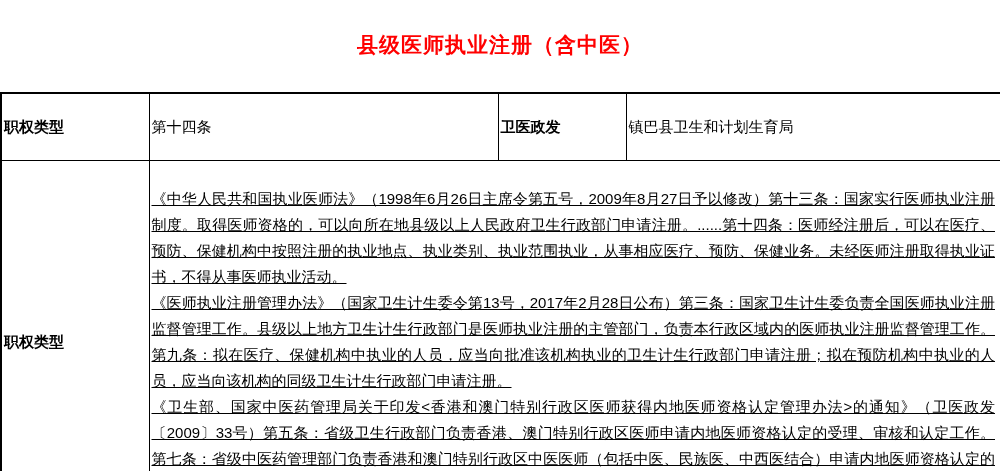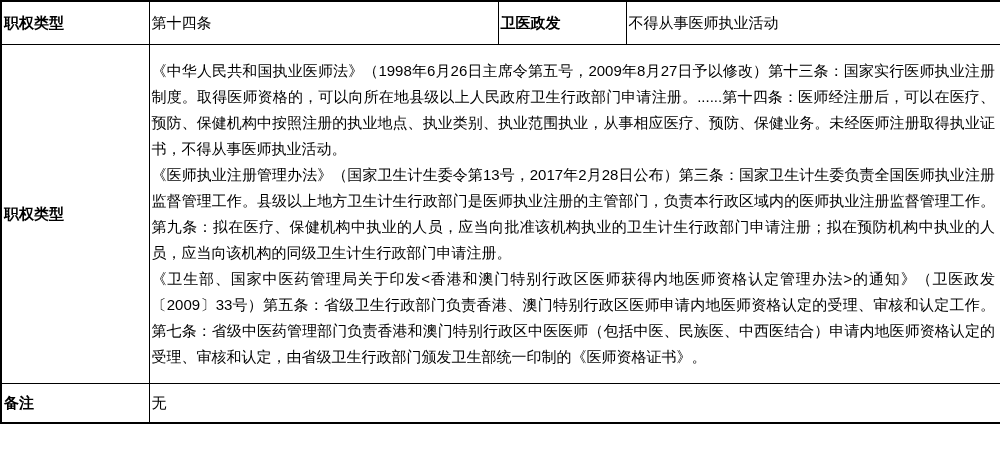--- a/index.html
+++ b/index.html
@@ -29,58 +29,60 @@
   table.info-table {
     width: 1000px;
     border-collapse: collapse;
     table-layout: fixed;
     border: 2px solid #000000;
   }
   table.info-table td {
     border: 1px solid #000000;
     font-size: 15px;
     line-height: 26px;
-    padding: 6px 2px;
+    padding: 18px 2px;
     vertical-align: middle;
     overflow: hidden;
   }
   td.cell-label {
     font-weight: bold;
     padding-left: 3px;
   }
   tr.row-top td { height: 30px; }
   tr.row-basis td { height: 326px; }
   tr.row-note td { height: 20px; }
   .legal-text p {
     margin: 0;
     text-align: justify;
     text-justify: inter-ideograph;
     padding-right: 3px;
+    text-decoration: underline;
   }
 </style>
 </head>
 <body>
 
 <div class="page">
 
+  <h1 class="page-title">县级医师执业注册（含中医）</h1>
 
   <table class="info-table">
     <colgroup>
       <col style="width:148px">
       <col style="width:349px">
       <col style="width:128px">
       <col style="width:375px">
     </colgroup>
 
     <tbody>
         <tr class="row-top">
       <td class="cell-label">职权类型</td>
       <td class="cell-value">第十四条</td>
       <td class="cell-label">卫医政发</td>
-      <td class="cell-value">不得从事医师执业活动</td>
+      <td class="cell-value">镇巴县卫生和计划生育局</td>
     </tr>
 
     <tr class="row-basis">
       <td class="cell-label">职权类型</td>
       <td class="cell-value legal-text" colspan="3">
         <p>《中华人民共和国执业医师法》（1998年6月26日主席令第五号，2009年8月27日予以修改）第十三条：国家实行医师执业注册制度。取得医师资格的，可以向所在地县级以上人民政府卫生行政部门申请注册。......第十四条：医师经注册后，可以在医疗、预防、保健机构中按照注册的执业地点、执业类别、执业范围执业，从事相应医疗、预防、保健业务。未经医师注册取得执业证书，不得从事医师执业活动。</p>
         <p>《医师执业注册管理办法》（国家卫生计生委令第13号，2017年2月28日公布）第三条：国家卫生计生委负责全国医师执业注册监督管理工作。县级以上地方卫生计生行政部门是医师执业注册的主管部门，负责本行政区域内的医师执业注册监督管理工作。第九条：拟在医疗、保健机构中执业的人员，应当向批准该机构执业的卫生计生行政部门申请注册；拟在预防机构中执业的人员，应当向该机构的同级卫生计生行政部门申请注册。</p>
         <p>《卫生部、国家中医药管理局关于印发&lt;香港和澳门特别行政区医师获得内地医师资格认定管理办法&gt;的通知》（卫医政发〔2009〕33号）第五条：省级卫生行政部门负责香港、澳门特别行政区医师申请内地医师资格认定的受理、审核和认定工作。第七条：省级中医药管理部门负责香港和澳门特别行政区中医医师（包括中医、民族医、中西医结合）申请内地医师资格认定的受理、审核和认定，由省级卫生行政部门颁发卫生部统一印制的《医师资格证书》。</p>
       </td>
     </tr>

